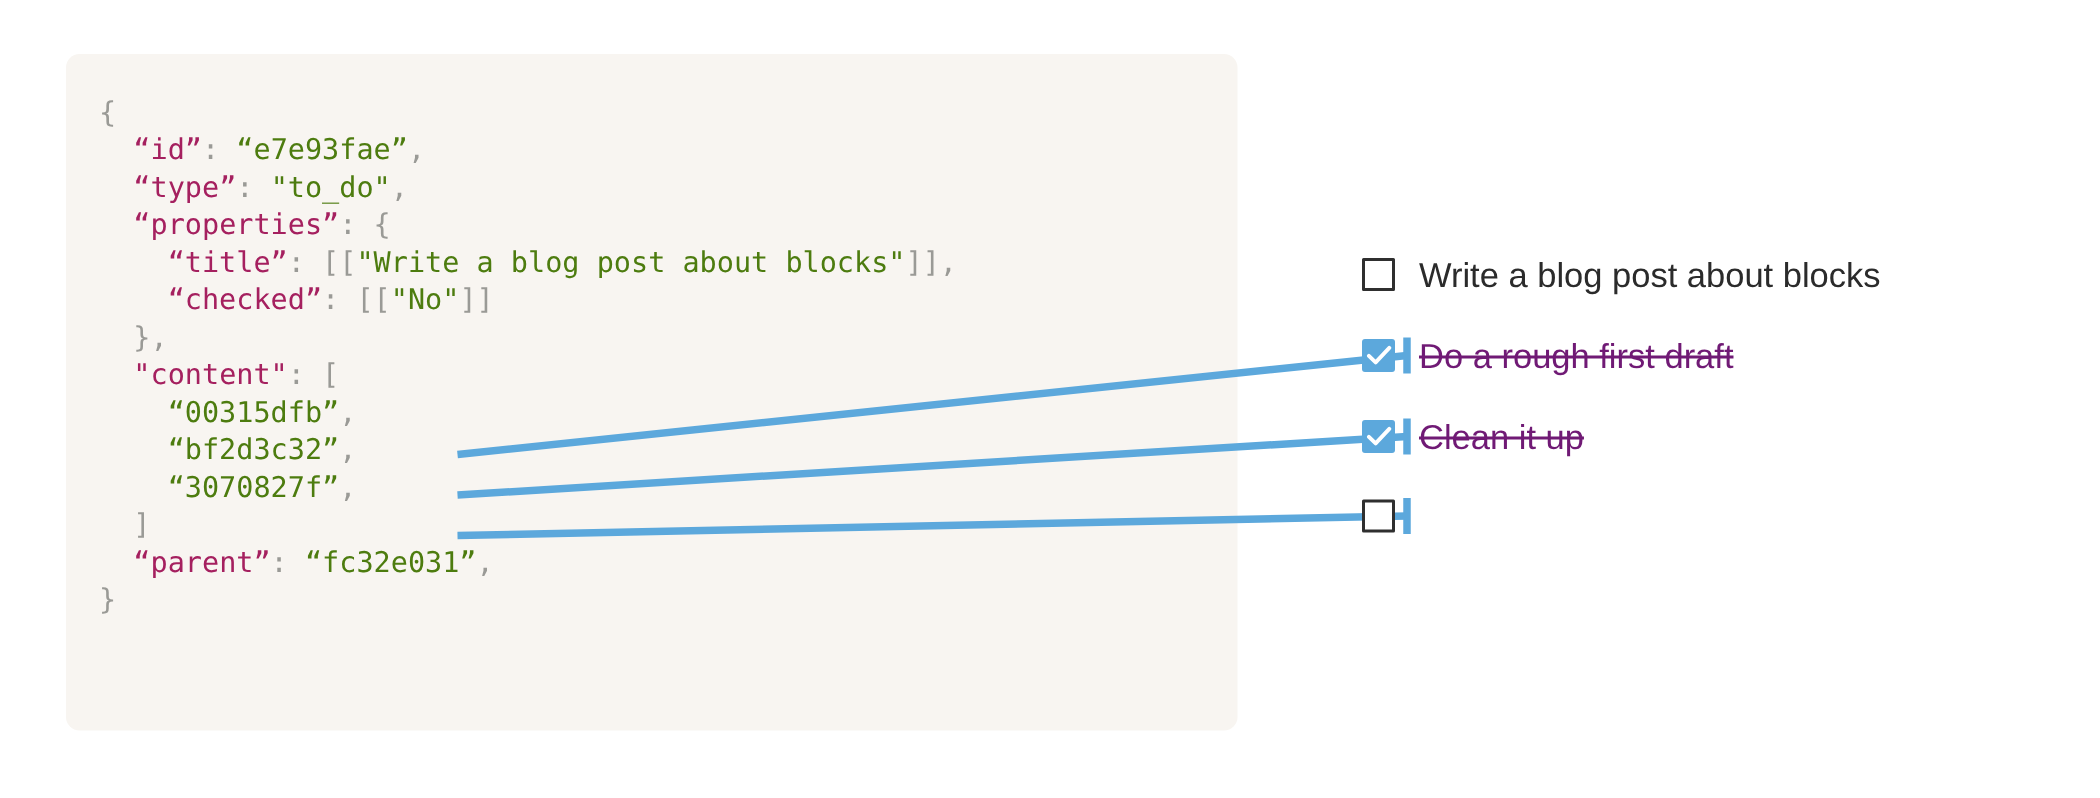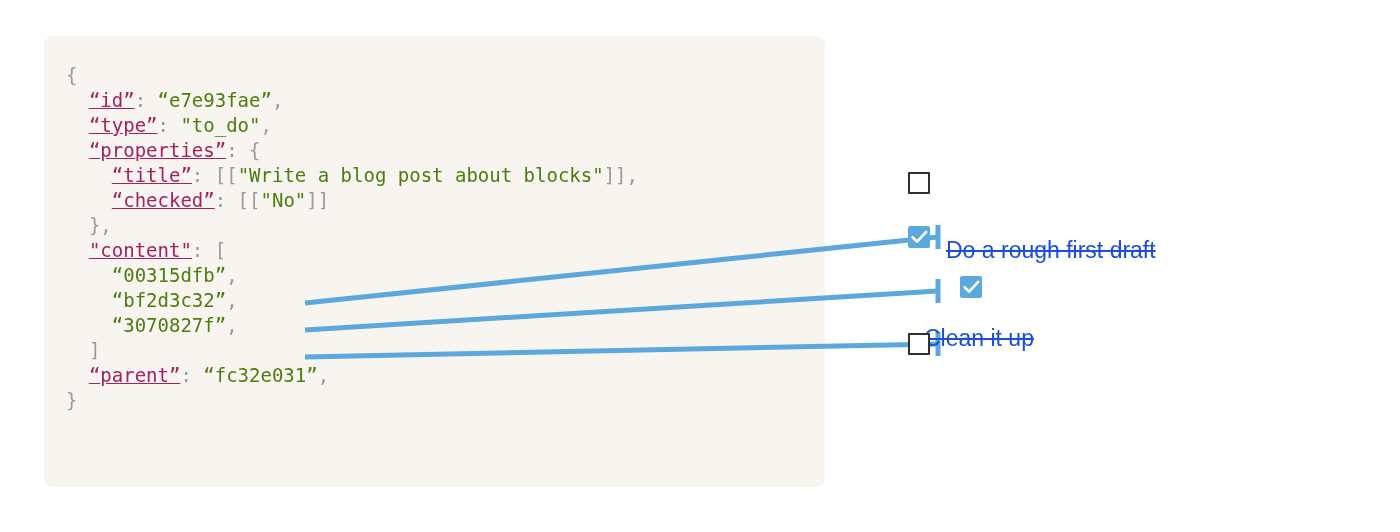--- a/index.html
+++ b/index.html
@@ -34,21 +34,21 @@
     font-size: 19px;
     line-height: 25px;
     white-space: pre;
     letter-spacing: 0px;
   }
   .code-line {
     height: 25px;
     white-space: pre;
   }
   .tok-punct { color: #9a9a96; }
-  .tok-key   { color: #A5205F; text-decoration: underline; }
+  .tok-key   { color: #A5205F; }
   .tok-colon { color: #9a9a96; }
   .tok-str   { color: #4d7c0f; }
   .tok-plain { color: #9a9a96; }
 
   
   #connectors {
     position: absolute;
     left: 0;
     top: 0;
     width: 1400px;
@@ -93,24 +93,23 @@
     top: 4px;
   }
   .todo-label {
     margin-left: 16px;
     font-family: "Liberation Sans", sans-serif;
     font-size: 23px;
     color: #2b2b2b;
     white-space: nowrap;
   }
   .todo-label.done {
-    color: #1d4ed8;
+    color: #701a75;
     text-decoration: line-through;
     text-decoration-thickness: 1.6px;
-    margin-top: 27px;
   }
 </style>
 </head>
 <body>
 
 <div id="code-panel">
   <div id="code-listing"><div class="code-line"><span class="tok-plain"></span><span class="tok-punct">{</span></div><div class="code-line"><span class="tok-plain">  </span><span class="tok-key">“id”</span><span class="tok-colon">: </span><span class="tok-str">“e7e93fae”</span><span class="tok-punct">,</span></div><div class="code-line"><span class="tok-plain">  </span><span class="tok-key">“type”</span><span class="tok-colon">: </span><span class="tok-str">"to_do"</span><span class="tok-punct">,</span></div><div class="code-line"><span class="tok-plain">  </span><span class="tok-key">“properties”</span><span class="tok-colon">: </span><span class="tok-punct">{</span></div><div class="code-line"><span class="tok-plain">    </span><span class="tok-key">“title”</span><span class="tok-colon">: </span><span class="tok-punct">[[</span><span class="tok-str">"Write a blog post about blocks"</span><span class="tok-punct">]],</span></div><div class="code-line"><span class="tok-plain">    </span><span class="tok-key">“checked”</span><span class="tok-colon">: </span><span class="tok-punct">[[</span><span class="tok-str">"No"</span><span class="tok-punct">]]</span></div><div class="code-line"><span class="tok-plain">  </span><span class="tok-punct">},</span></div><div class="code-line"><span class="tok-plain">  </span><span class="tok-key">"content"</span><span class="tok-colon">: </span><span class="tok-punct">[</span></div><div class="code-line"><span class="tok-plain">    </span><span class="tok-str">“00315dfb”</span><span class="tok-punct">,</span></div><div class="code-line"><span class="tok-plain">    </span><span class="tok-str">“bf2d3c32”</span><span class="tok-punct">,</span></div><div class="code-line"><span class="tok-plain">    </span><span class="tok-str">“3070827f”</span><span class="tok-punct">,</span></div><div class="code-line"><span class="tok-plain">  </span><span class="tok-punct">]</span></div><div class="code-line"><span class="tok-plain">  </span><span class="tok-key">“parent”</span><span class="tok-colon">: </span><span class="tok-str">“fc32e031”</span><span class="tok-punct">,</span></div><div class="code-line"><span class="tok-plain"></span><span class="tok-punct">}</span></div></div>
 </div>
 
 <svg id="connectors" viewBox="0 0 1400 532" width="1400" height="532">
@@ -124,30 +123,31 @@
     </g>
     <g>
       <line x1="305" y1="357" x2="938" y2="344" stroke="#5CA8DC" stroke-width="5" stroke-linecap="butt"></line>
       <line x1="938" y1="332" x2="938" y2="356" stroke="#5CA8DC" stroke-width="5" stroke-linecap="butt"></line>
     </g>
   </svg>
 
 <div id="todo-list">
     <div class="todo-row" style="top: 0px;">
       <div class="cb unchecked"></div>
+      <span class="todo-label">Write a blog post about blocks</span>
     </div>
     <div class="todo-row" style="top: 54px;">
       <div class="cb checked">
         <svg width="17" height="15" viewBox="0 0 17 15">
           <path d="M1.6 7.2 L6.1 11.6 L15.2 1.9" stroke="#ffffff" stroke-width="2.6" fill="none" stroke-linecap="round" stroke-linejoin="round"></path>
         </svg>
       </div>
       <span class="todo-label done">Do a rough first draft</span>
     </div>
-    <div class="todo-row" style="top: 108px; flex-direction: column;">
+    <div class="todo-row" style="top: 108px;">
       <div class="cb checked">
         <svg width="17" height="15" viewBox="0 0 17 15">
           <path d="M1.6 7.2 L6.1 11.6 L15.2 1.9" stroke="#ffffff" stroke-width="2.6" fill="none" stroke-linecap="round" stroke-linejoin="round"></path>
         </svg>
       </div>
       <span class="todo-label done">Clean it up</span>
     </div>
     <div class="todo-row" style="top: 161px;">
       <div class="cb unchecked"></div>
     </div>

